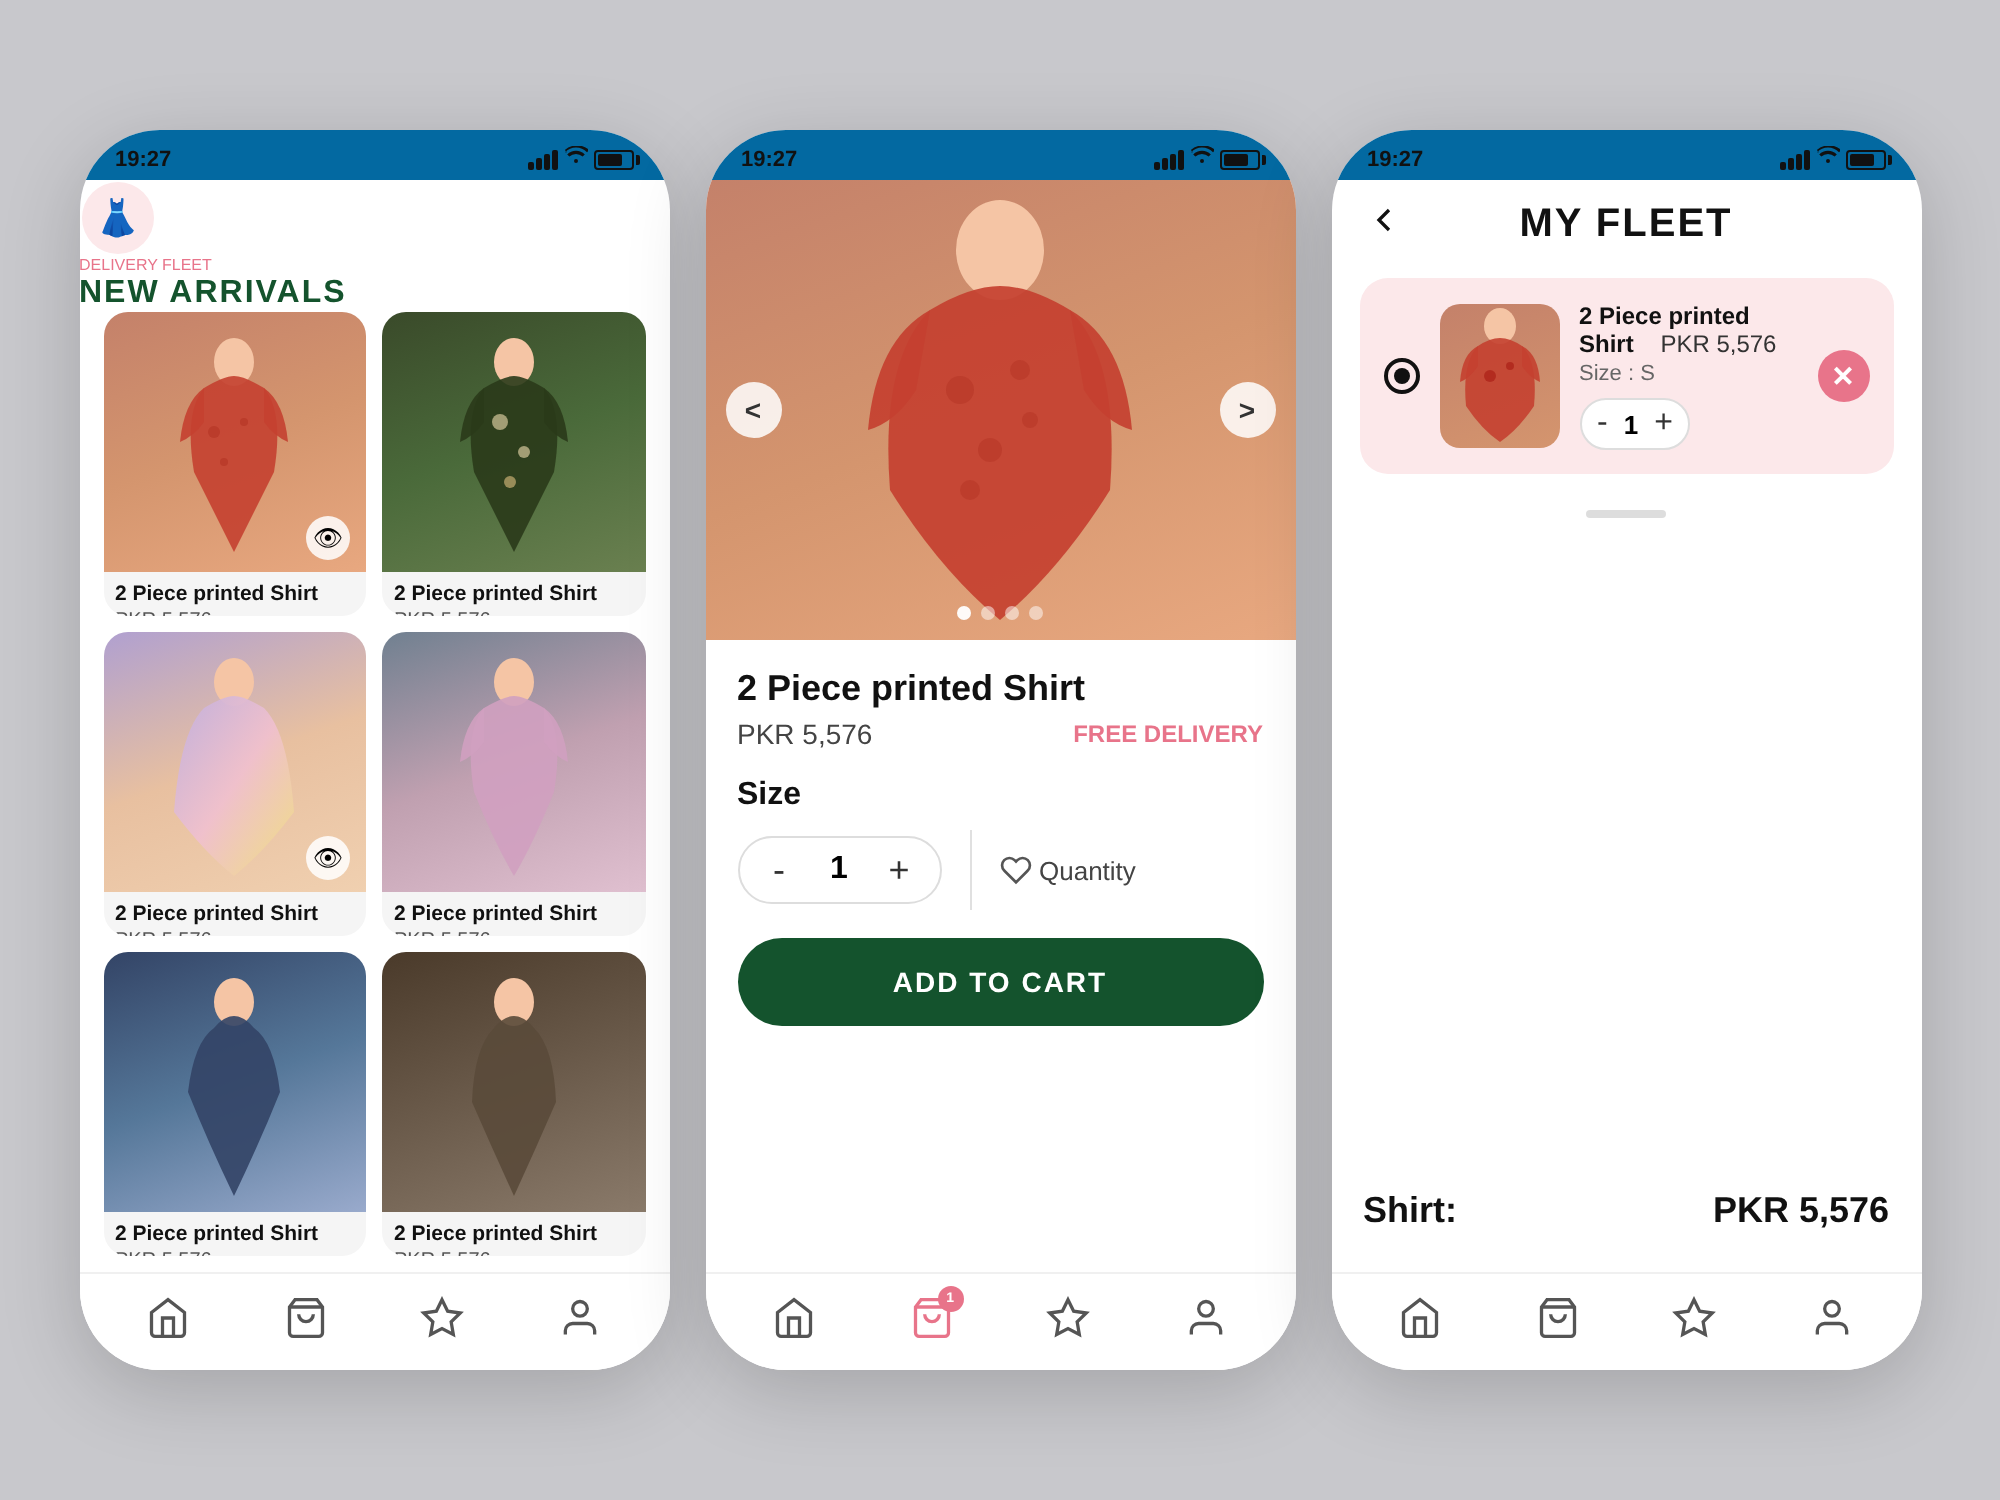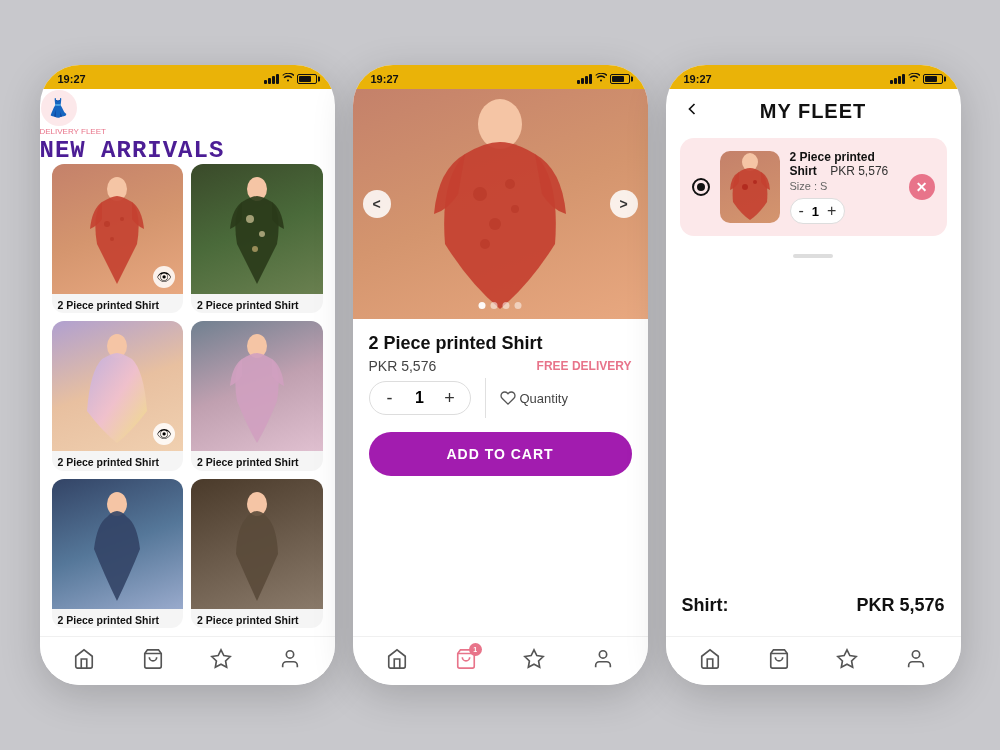--- a/index.html
+++ b/index.html
@@ -30,21 +30,21 @@
       display: flex;
       flex-direction: column;
       position: relative;
     }
     
     .status-bar {
       display: flex;
       justify-content: space-between;
       align-items: center;
       padding: 8px 18px 4px;
-      background: #eab308;
+      background: #0369a1;
       font-size: 10px;
       font-weight: 600;
       color: #111;
       flex-shrink: 0;
     }
     .status-bar .time { font-size: 11px; font-weight: 700; }
     .status-icons { display: flex; gap: 3px; align-items: center; }
     .signal-bars { display: flex; gap: 1px; align-items: flex-end; height: 10px; }
     .signal-bar { width: 3px; background: #111; border-radius: 1px; }
     .signal-bar:nth-child(1) { height: 4px; }
@@ -102,25 +102,24 @@
     .phone1 .logo-icon {
       width: 38px; height: 38px;
       display: flex; align-items: center; justify-content: center;
     }
     .phone1 .brand-text {
       font-size: 8px;
       color: #e8748a;
       line-height: 1.2;
     }
     .phone1 .header-title {
-      font-size: 24px;
+      font-size: 16px;
       font-weight: 800;
-      color: #4c1d95;
+      color: #14532d;
       letter-spacing: 1px;
-      font-family: Liberation Mono, monospace;
     }
     .product-grid {
       display: grid;
       grid-template-columns: 1fr 1fr;
       gap: 8px;
       padding: 0 12px 8px;
       overflow-y: auto;
       flex: 1;
     }
     .product-card {
@@ -261,21 +260,21 @@
       display: flex;
       align-items: center;
       gap: 4px;
       font-size: 13px;
       color: #444;
       cursor: pointer;
     }
     .add-to-cart-btn {
       width: 100%;
       padding: 14px;
-      background: #a21caf;
+      background: #14532d;
       color: #fff;
       border: none;
       border-radius: 30px;
       font-size: 14px;
       font-weight: 700;
       letter-spacing: 1px;
       cursor: pointer;
       margin-top: 14px;
     }
 
@@ -619,20 +618,21 @@
         <div class="hero-dot"></div>
       </div>
     </div>
 
     <div class="product-detail-content">
       <div class="detail-name">2 Piece printed Shirt</div>
       <div class="detail-price-row">
         <span class="detail-price">PKR 5,576</span>
         <span class="free-delivery">FREE DELIVERY</span>
       </div>
+      <div class="section-title">Size</div>
       <div class="qty-wishlist-row">
         <div class="qty-controls">
           <button class="qty-btn">-</button>
           <span class="qty-value">1</span>
           <button class="qty-btn">+</button>
         </div>
         <div class="qty-divider"></div>
         <div class="wishlist-btn">
           <svg width="16" height="16" viewBox="0 0 24 24" fill="none" stroke="#555" stroke-width="2">
               <path d="M20.84 4.61a5.5 5.5 0 00-7.78 0L12 5.67l-1.06-1.06a5.5 5.5 0 00-7.78 7.78l1.06 1.06L12 21.23l7.78-7.78 1.06-1.06a5.5 5.5 0 000-7.78z"></path>

